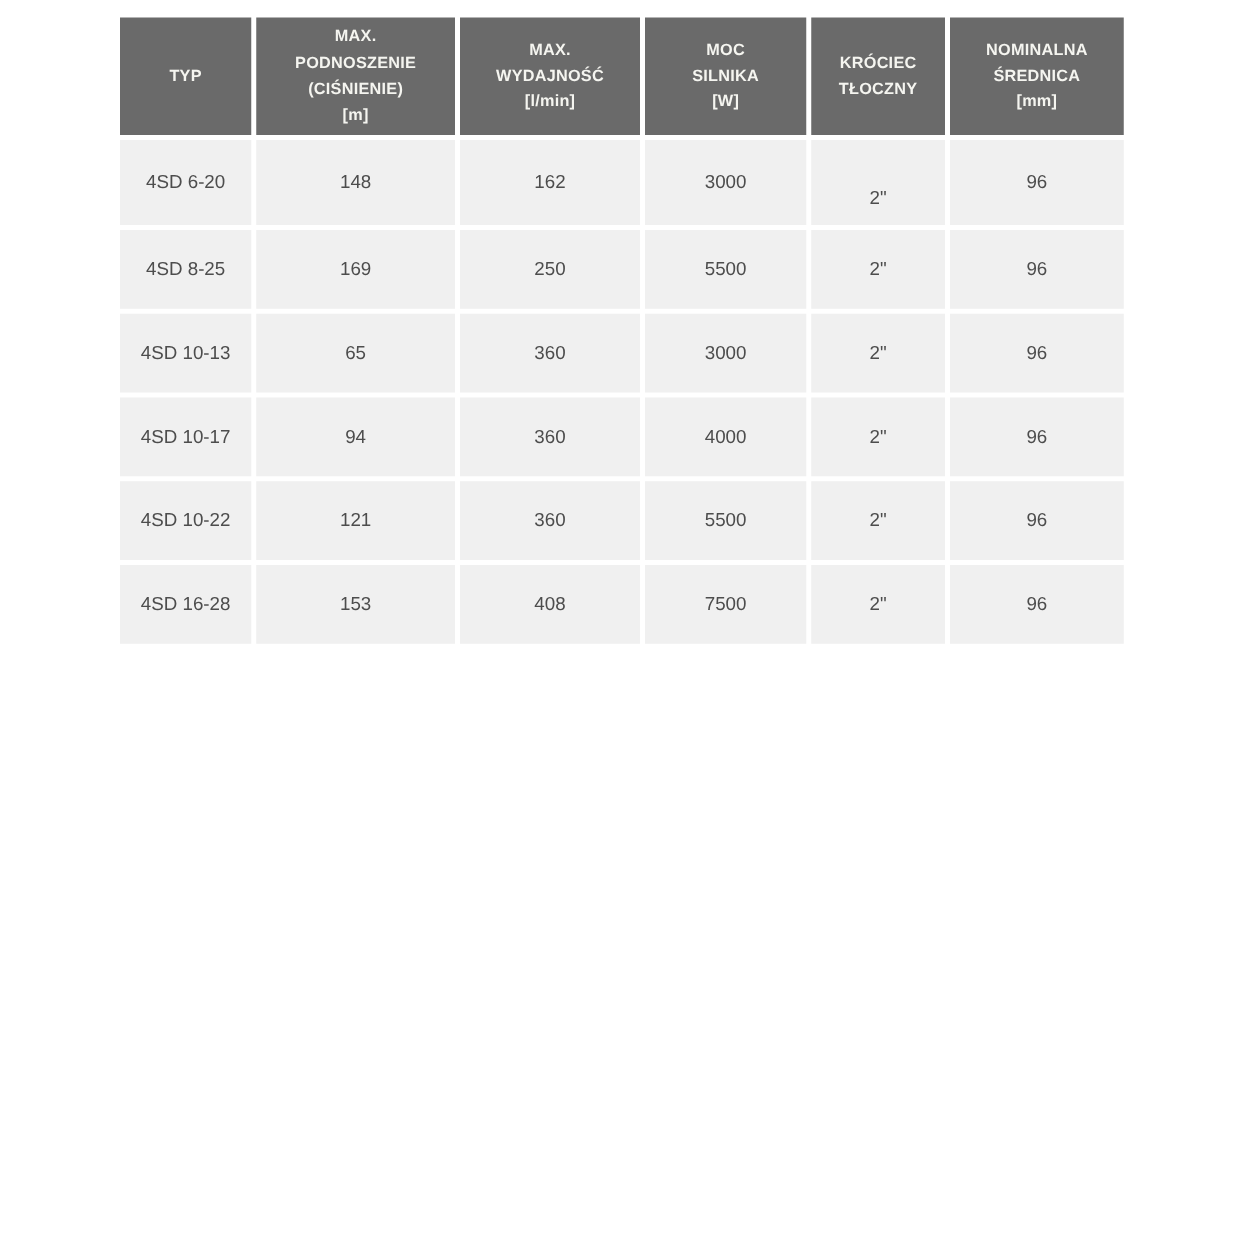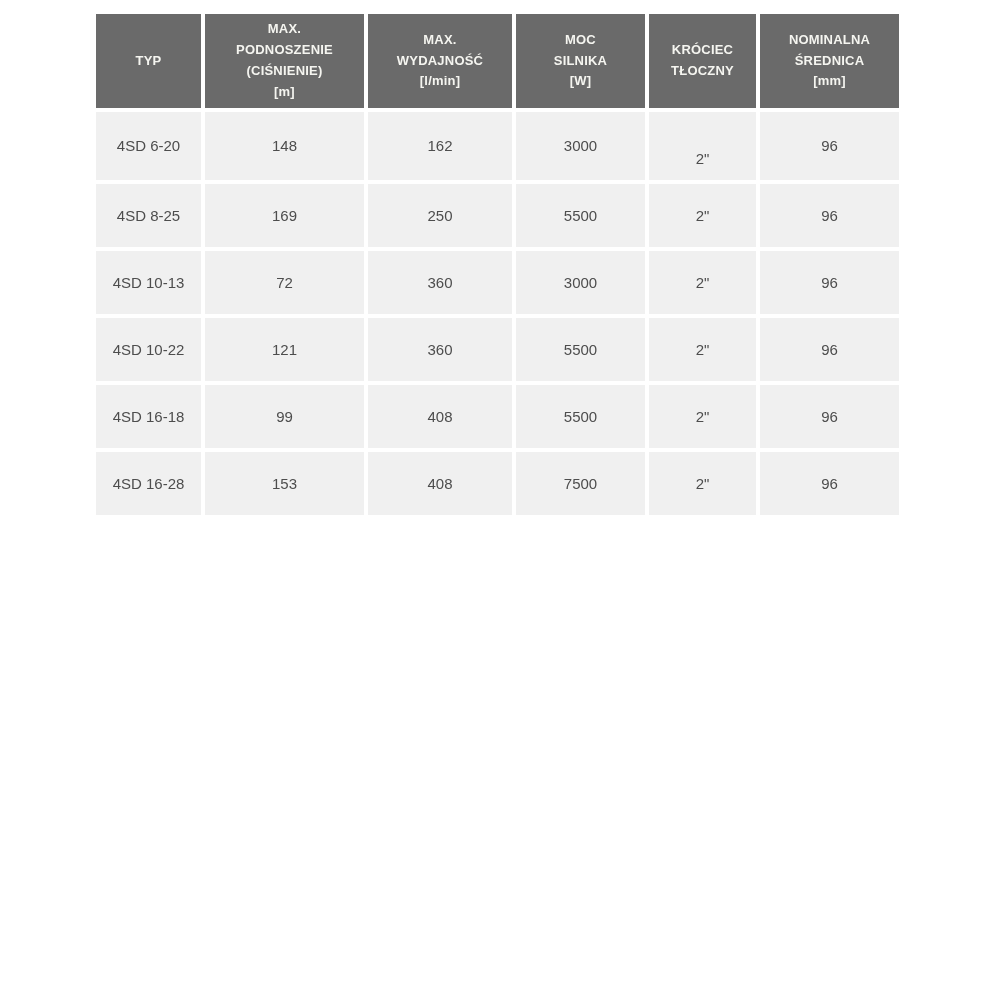--- a/index.html
+++ b/index.html
@@ -103,38 +103,38 @@
         <tr>
           <td>4SD 8-25</td>
           <td>169</td>
           <td>250</td>
           <td>5500</td>
           <td>2"</td>
           <td>96</td>
         </tr>
         <tr>
           <td>4SD 10-13</td>
-          <td>72</td>
+          <td>65</td>
           <td>360</td>
           <td>3000</td>
+          <td>2"</td>
+          <td>96</td>
+        </tr>
+        <tr>
+          <td>4SD 10-17</td>
+          <td>94</td>
+          <td>360</td>
+          <td>4000</td>
           <td>2"</td>
           <td>96</td>
         </tr>
         <tr>
           <td>4SD 10-22</td>
           <td>121</td>
           <td>360</td>
-          <td>5500</td>
-          <td>2"</td>
-          <td>96</td>
-        </tr>
-        <tr>
-          <td>4SD 16-18</td>
-          <td>99</td>
-          <td>408</td>
           <td>5500</td>
           <td>2"</td>
           <td>96</td>
         </tr>
         <tr>
           <td>4SD 16-28</td>
           <td>153</td>
           <td>408</td>
           <td>7500</td>
           <td>2"</td>

